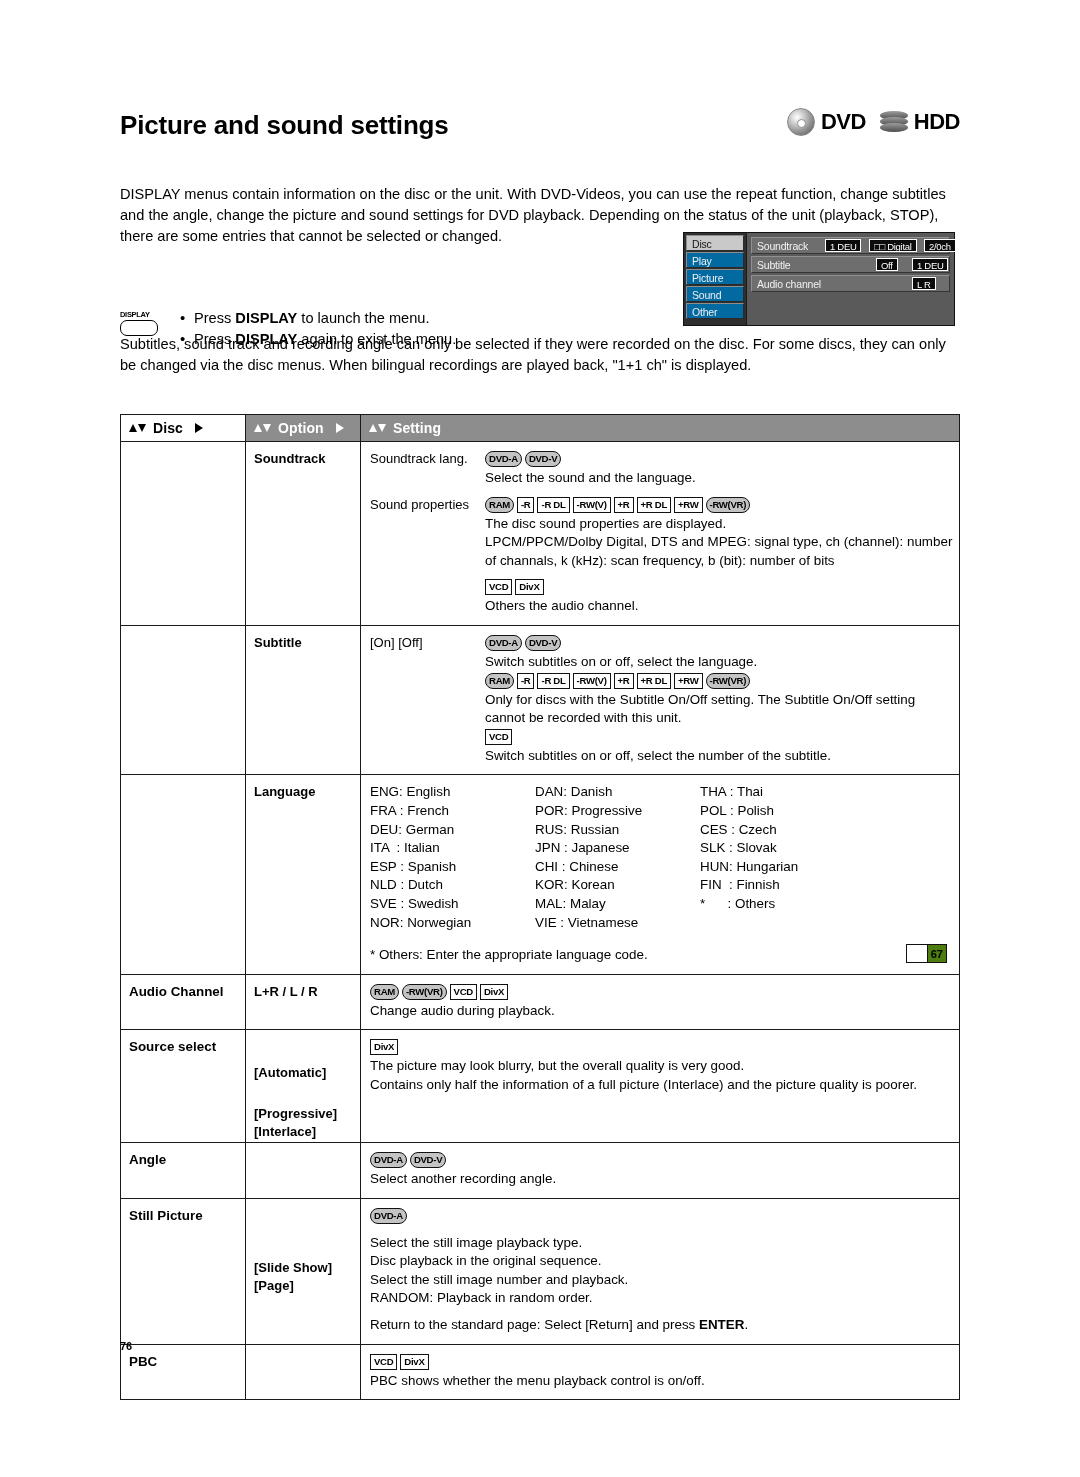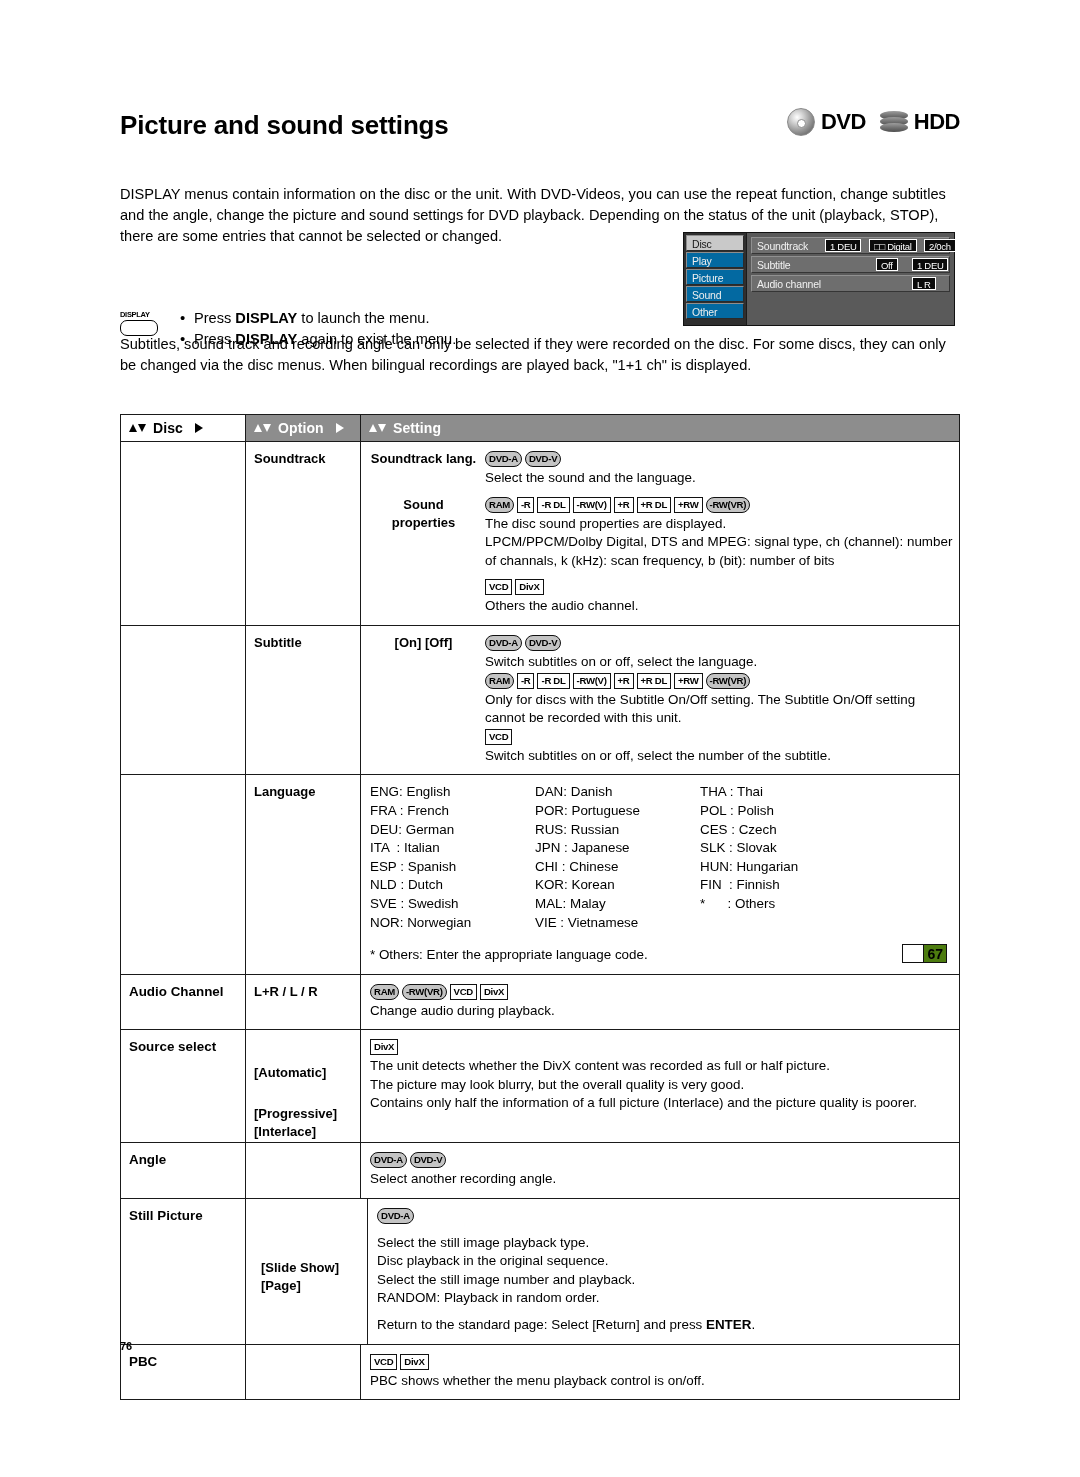--- a/index.html
+++ b/index.html
@@ -293,25 +293,24 @@
   .td.c2 { width: 115px; border-right: 1px solid #1a1a1a; font-weight: bold; font-size: 13px; }
   .td.c3 { flex: 1; padding-left: 9px; }
   .spacer-8 { height: 8px; }
 
   
   .pairs { display: block; }
   .pair { display: flex; }
   .pair .lbl {
     width: 115px;
     box-sizing: border-box;
-    font-weight: bold;
+    font-weight: normal;
     font-size: 13px;
     padding-right: 8px;
     flex: 0 0 115px;
-    text-align: center;
   }
   .pair .val { flex: 1; }
 
   
   .tagrow { margin: 1px 0 2px 0; line-height: 0; }
   .tag {
     display: inline-block;
     font-size: 9.6px;
     font-weight: bold;
     line-height: 12px;
@@ -352,21 +351,21 @@
     border: 1.4px solid #111;
     height: 17px;
     background: #fff;
   }
   .book-ref .pg-blank {
     width: 20px;
     border-right: 1.4px solid #111;
   }
   .book-ref .pg-num {
     padding: 0 3px;
-    font-size: 14px;
+    font-size: 11px;
     line-height: 14px;
     font-weight: bold;
     background: #4d7c0f;
     display: flex;
     align-items: center;
   }
 
   
   .page-number {
     position: absolute;
@@ -537,21 +536,21 @@
             <div class="lang-item">FRA : French</div>
             <div class="lang-item">DEU: German</div>
             <div class="lang-item">ITA  : Italian</div>
             <div class="lang-item">ESP : Spanish</div>
             <div class="lang-item">NLD : Dutch</div>
             <div class="lang-item">SVE : Swedish</div>
             <div class="lang-item">NOR: Norwegian</div>
           </div>
           <div class="lang-col">
             <div class="lang-item">DAN: Danish</div>
-            <div class="lang-item">POR: Portuguese</div>
+            <div class="lang-item">POR: Progressive</div>
             <div class="lang-item">RUS: Russian</div>
             <div class="lang-item">JPN : Japanese</div>
             <div class="lang-item">CHI : Chinese</div>
             <div class="lang-item">KOR: Korean</div>
             <div class="lang-item">MAL: Malay</div>
             <div class="lang-item">VIE : Vietnamese</div>
           </div>
           <div class="lang-col c-last">
             <div class="lang-item">THA : Thai</div>
             <div class="lang-item">POL : Polish</div>
@@ -589,40 +588,39 @@
         <div style="height:34px;"></div>
         <div style="padding-left:8px;">[Automatic]</div>
         <div style="height:22px;"></div>
         <div style="padding-left:8px;">[Progressive]</div>
         <div style="padding-left:8px;">[Interlace]</div>
       </div>
       <div class="td c3">
         <div class="tagrow">
           <span class="tag white">DivX</span>
         </div>
-        <div class="desc">The unit detects whether the DivX content was recorded as full or half picture.</div>
         <div class="desc">The picture may look blurry, but the overall quality is very good.</div>
         <div class="desc">Contains only half the information of a full picture (Interlace) and the picture quality is poorer.</div>
       </div>
     </div>
 
     <div class="trow">
       <div class="td c1" style="font-weight:bold;">Angle</div>
       <div class="td c2"></div>
       <div class="td c3">
         <div class="tagrow">
           <span class="tag gray">DVD-A</span><span class="tag gray">DVD-V</span>
         </div>
         <div class="desc">Select another recording angle.</div>
       </div>
     </div>
 
     <div class="trow">
       <div class="td c1" style="font-weight:bold;">Still Picture</div>
-      <div class="td c2" style="padding:0;margin-left:7px;">
+      <div class="td c2" style="padding:0;">
         <div style="height:60px;"></div>
         <div style="padding-left:8px;">[Slide Show]</div>
         <div style="padding-left:8px;">[Page]</div>
       </div>
       <div class="td c3">
         <div class="tagrow">
           <span class="tag gray">DVD-A</span>
         </div>
         <div class="spacer-8"></div>
         <div class="desc">Select the still image playback type.</div>

